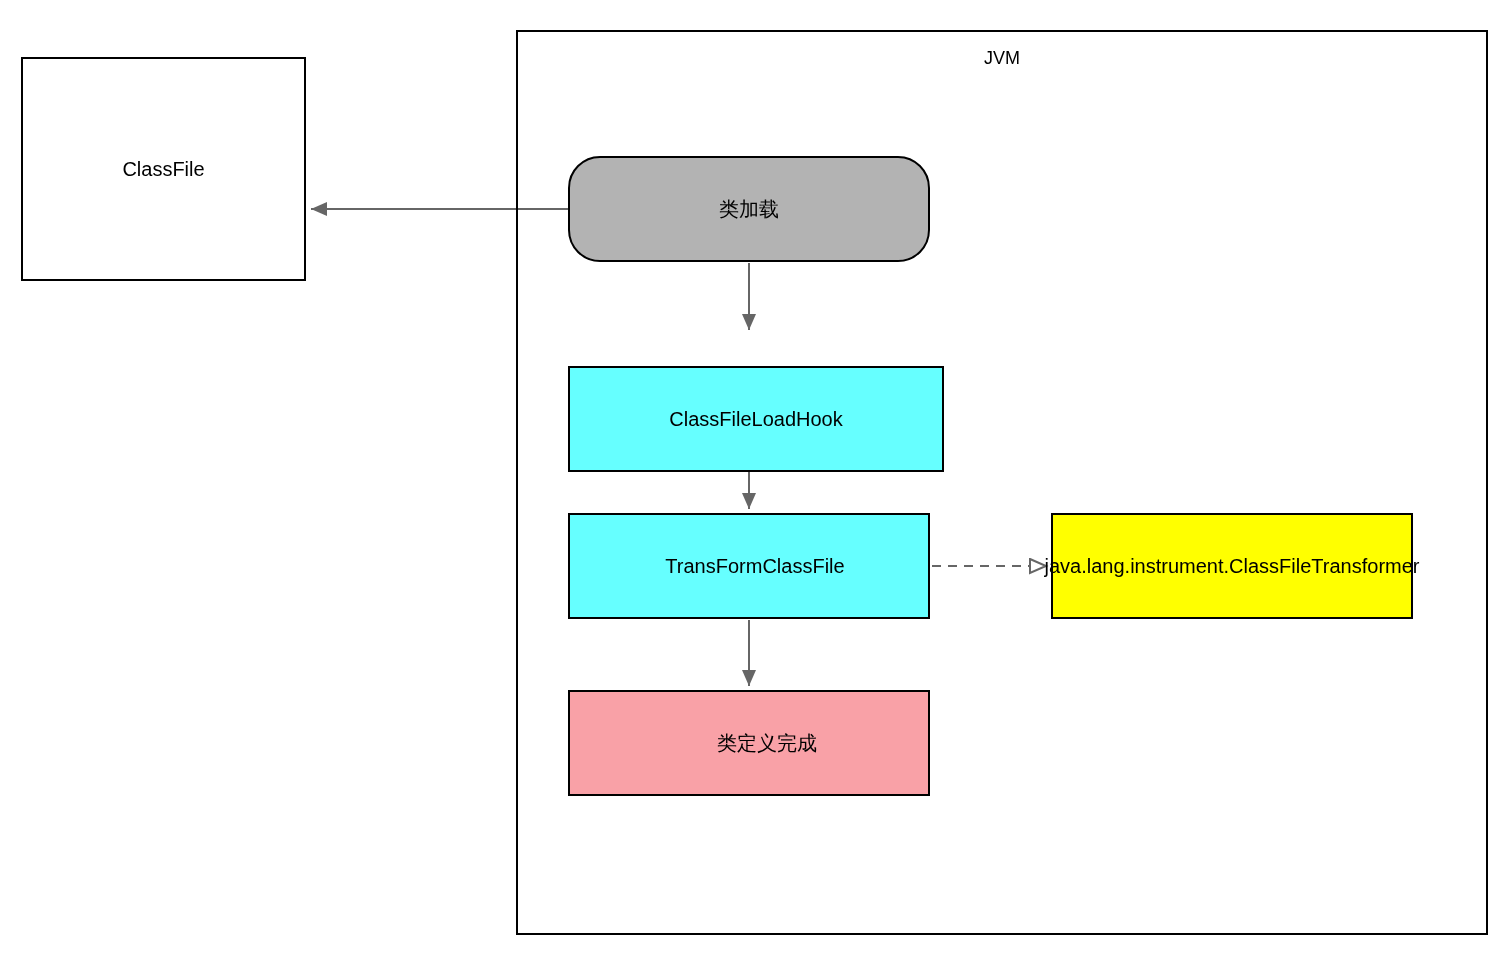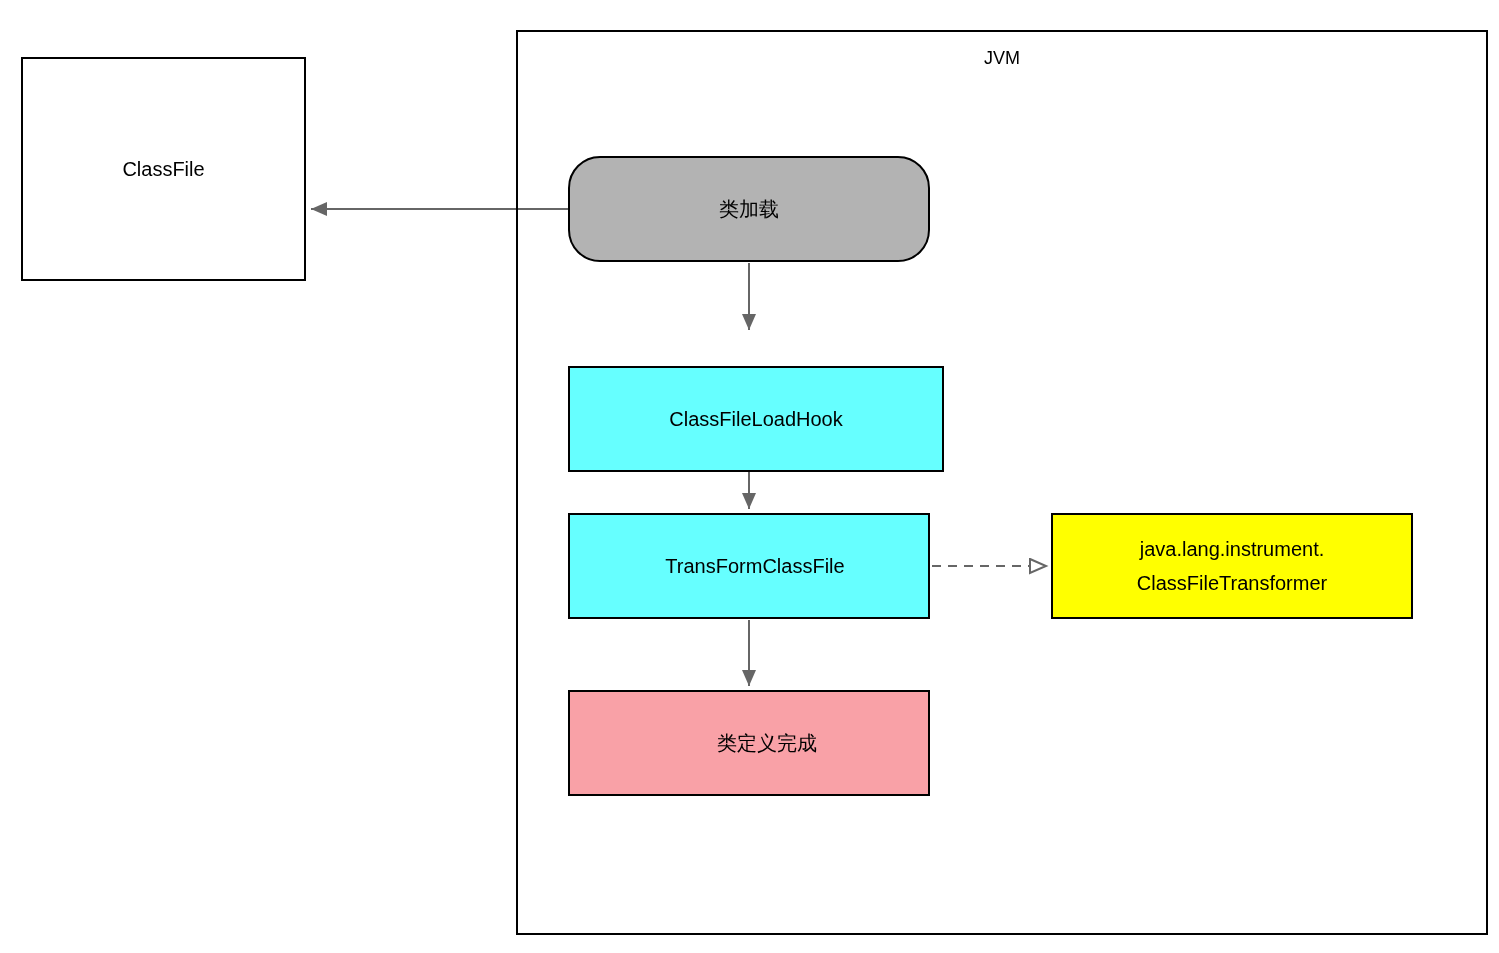--- a/index.html
+++ b/index.html
@@ -47,21 +47,21 @@
     position: absolute;
     top: 14px; left: 0; right: 0;
     text-align: center;
     font-size: 18px;
     color: #000;
   }
   .node-class-loading   { left: 568px; top: 156px; width: 362px; height: 106px; background: var(--node-gray); border-radius: 32px; }
   .node-load-hook       { left: 568px; top: 334px; width: 376px; height: 106px; background: var(--node-cyan); margin-top: 32px; }
   .node-transform       { left: 568px; top: 513px; width: 362px; height: 106px; background: var(--node-cyan); padding-left: 12px; }
   .node-done            { left: 568px; top: 690px; width: 362px; height: 106px; background: var(--node-pink); padding-left: 36px; }
-  .node-transformer     { left: 1051px; top: 513px; width: 362px; height: 106px; background: var(--node-yellow); flex-direction: column; line-height: 1.7; }
+  .node-transformer     { left: 1051px; top: 513px; width: 362px; height: 106px; background: var(--node-yellow); flex-direction: row; line-height: 1.7; }
   .connector-layer {
     position: absolute;
     left: 0; top: 0;
     width: 1499px; height: 953px;
     pointer-events: none;
   }
   .edge { stroke: var(--connector); stroke-width: 2; fill: none; }
   .edge.dashed { stroke-dasharray: 9 7; }
   .head-filled { fill: var(--connector); }
   .head-open { fill: #ffffff; stroke: var(--connector); stroke-width: 2; }

